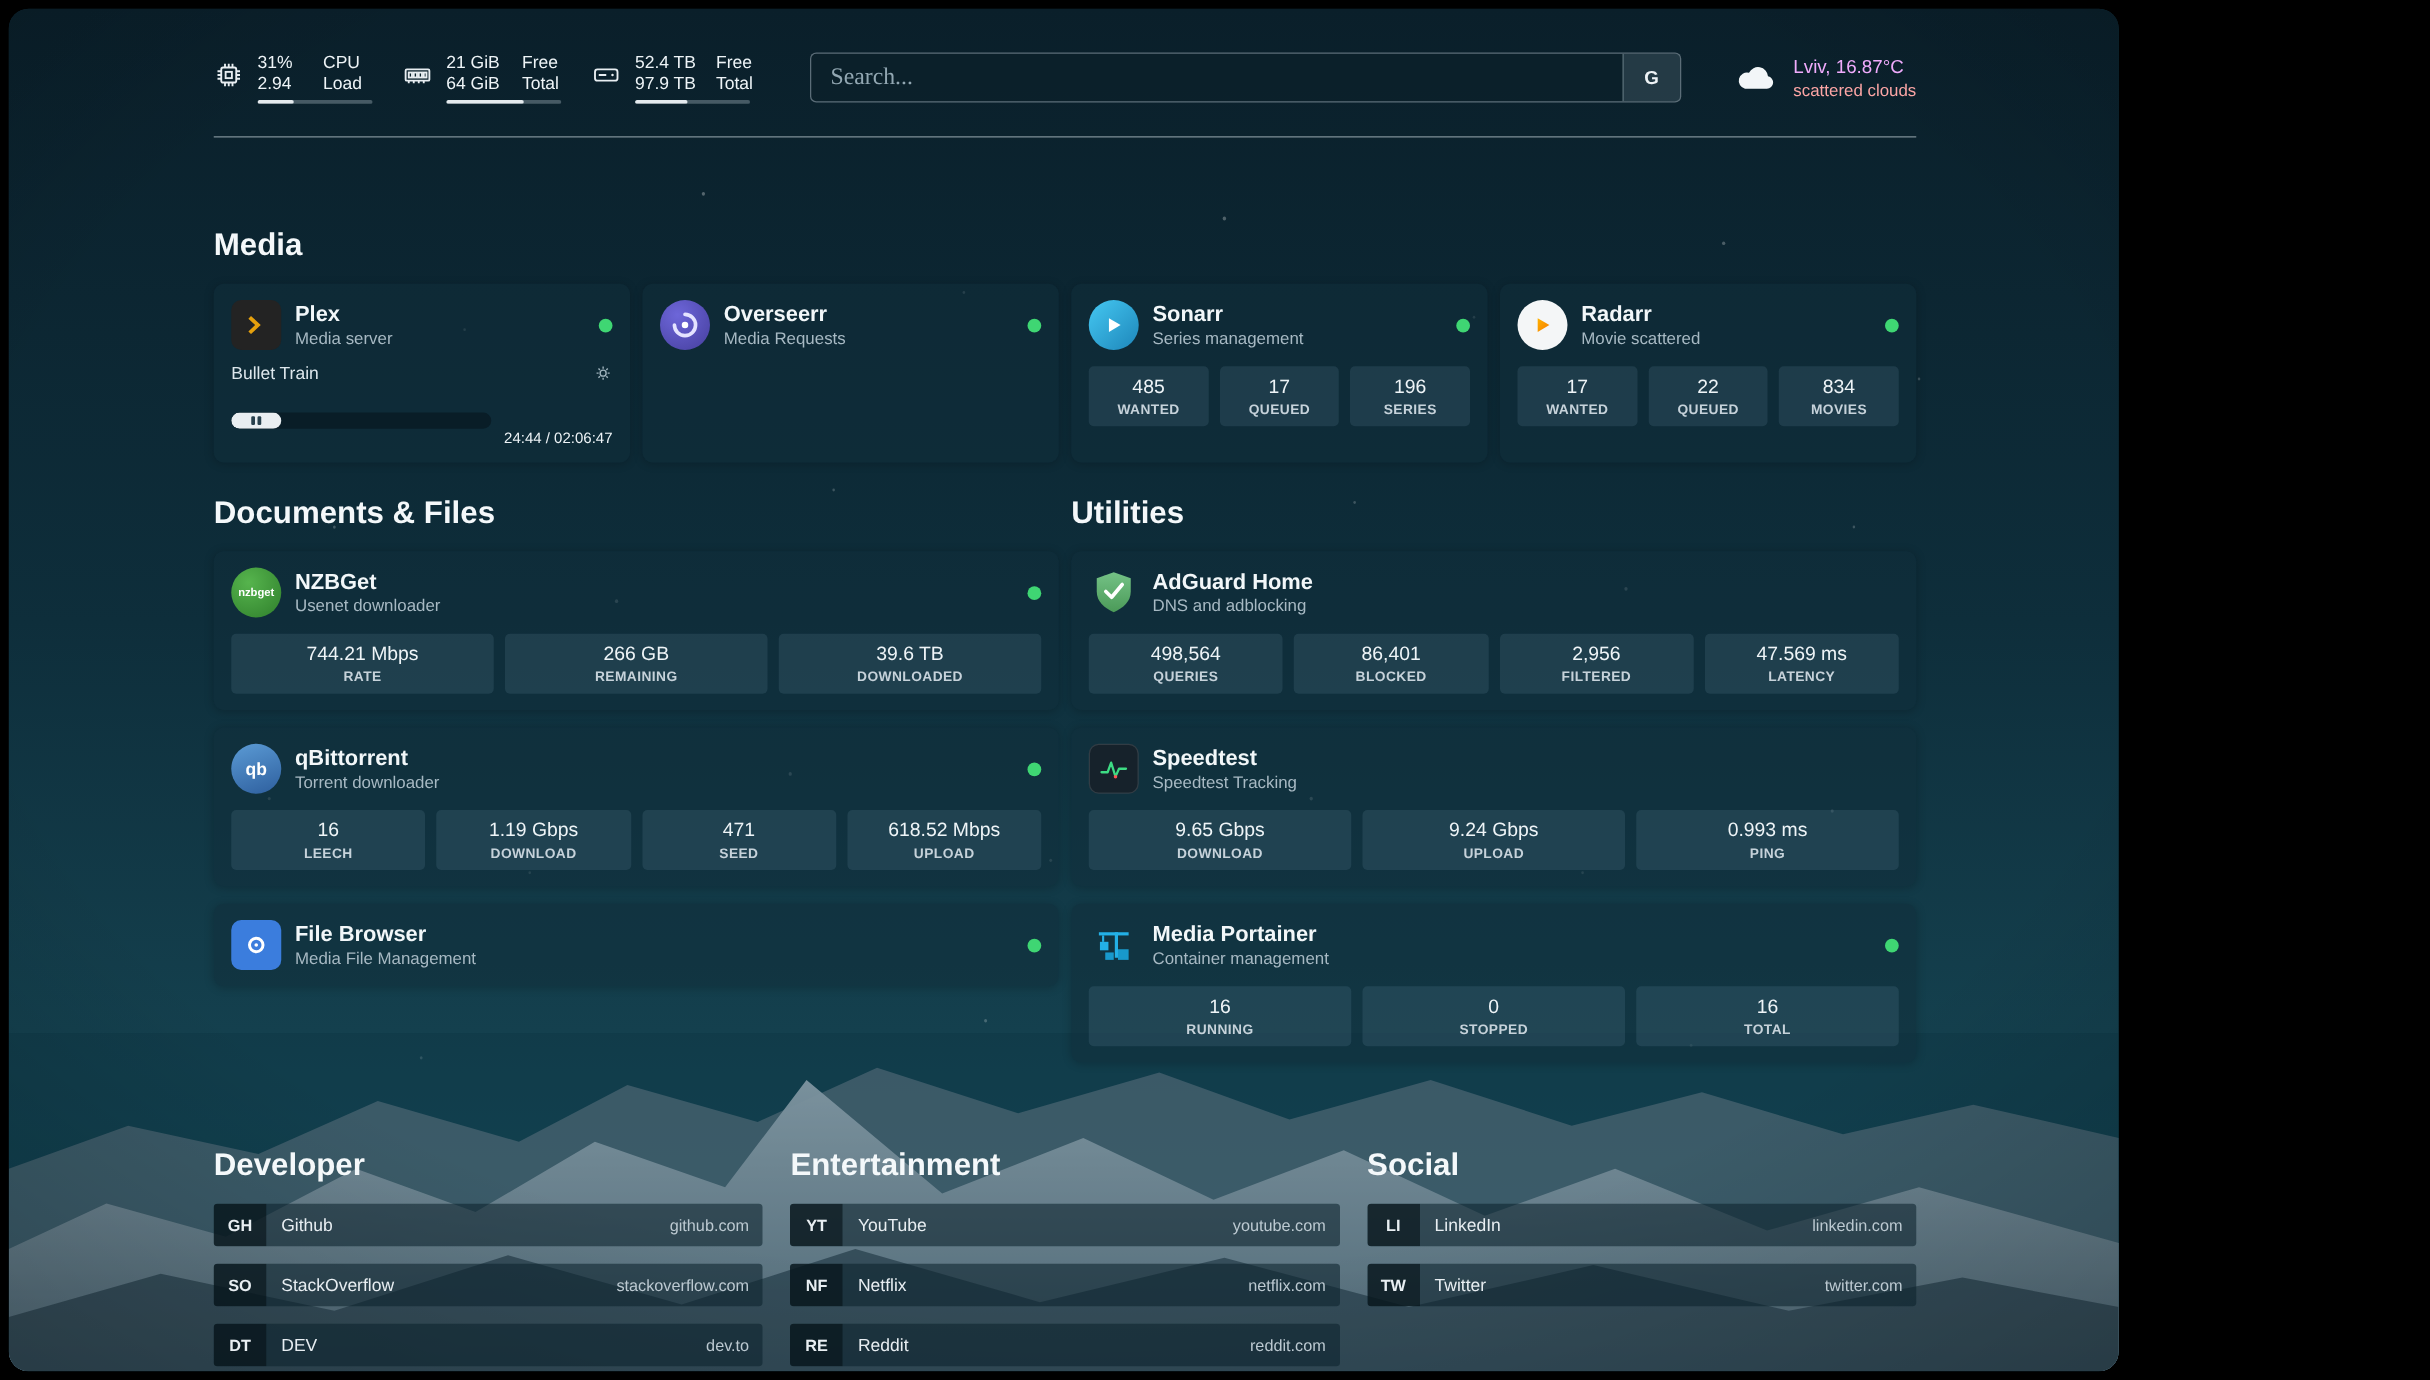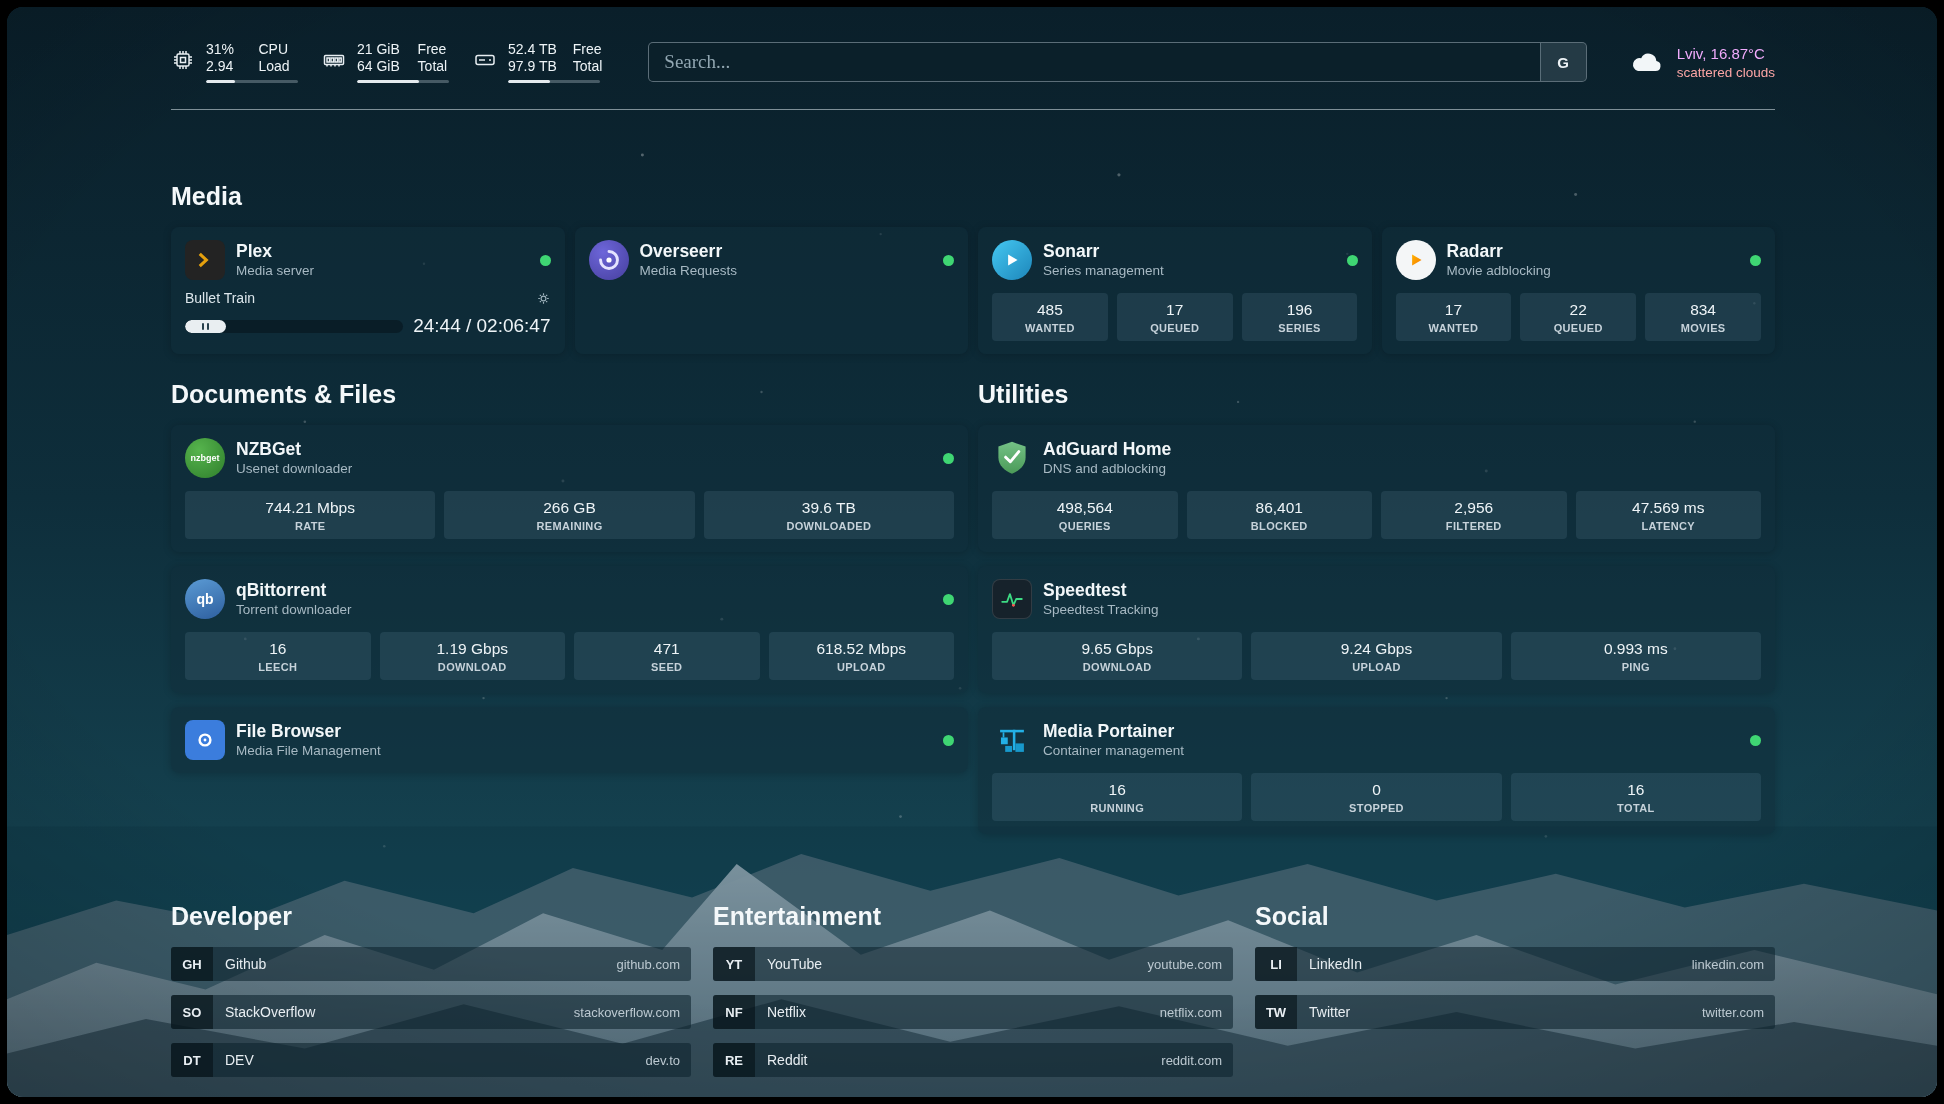--- a/index.html
+++ b/index.html
@@ -1,17 +1,17 @@
 <!DOCTYPE html>
 <html><head>
 <meta charset="utf-8">
 <style>
   * { box-sizing: border-box; margin: 0; padding: 0; }
   html,body { width:1944px; height:1104px; background:#000; font-family:"Liberation Sans", sans-serif; }
-  .screen{ position:absolute; left:7px; top:7px; width:1930px; height:1090px; border-radius:16px; overflow:hidden; background:#0d2b37; }
+  .screen{ position:absolute; left:7px; top:7px; width:1688px; height:1090px; border-radius:16px; overflow:hidden; background:#0d2b37; }
   .bg{ position:absolute; inset:0; width:100%; height:100%; }
   .content{ position:relative; z-index:2; padding:0 162px 0 164px; }
 
   
   .topbar{ display:flex; align-items:center; margin-top:34px; }
   .resources{ display:flex; gap:24px; align-items:flex-start; }
   .res{ display:flex; gap:11px; align-items:flex-start; }
   .res-icon{ margin-top:7px; flex:0 0 24px; }
   .res-grid{ display:grid; grid-template-columns:auto auto; column-gap:16px; row-gap:0; font-size:14px; color:#eef4f7; line-height:17px; }
   .res-bar{ grid-column:1/3; margin-top:5px; height:3px; width:92px; background:rgba(110,128,138,.6); border-radius:2px; overflow:hidden; }
@@ -42,21 +42,21 @@
 
   
   .plex-media{ display:flex; align-items:flex-end; margin-top:10px; }
   .plex-title{ font-size:14px; color:#dde7ec; }
   .gear{ margin-left:auto; cursor:pointer; display:flex; }
   .plex-progress{ display:flex; align-items:center; margin-top:9px; gap:10px; }
   .pp-bar{ flex:1; height:13px; border-radius:7px; background:rgba(5,18,25,.55); overflow:hidden; }
   .pp-fill{ height:100%; border-radius:7px; background:#e9eef1; display:flex; align-items:center; justify-content:center; }
   .pause{ display:flex; gap:2.5px; cursor:pointer; }
   .pause i{ width:2.5px; height:7px; background:#27404d; border-radius:1px; }
-  .pp-time{ font-size:19px; color:#eef4f7; white-space:nowrap; }
+  .pp-time{ font-size:12px; color:#eef4f7; white-space:nowrap;margin-top:28px; }
 
   .two-col{ display:grid; grid-template-columns:1fr 1fr; column-gap:10px; margin-top:26px; }
   .col .card{ margin-bottom:14px; }
 
   
   .bookmarks{ display:grid; grid-template-columns:1fr 1fr 1fr; column-gap:22px; margin-top:54px; }
   .bookmark-row{ display:flex; align-items:center; height:34px; background:rgba(12,34,44,.58); border-radius:3px; margin-bottom:14px; overflow:hidden; cursor:pointer; }
   .bm-abbr{ width:42px; height:100%; display:flex; align-items:center; justify-content:center; background:rgba(5,16,22,.6); font-size:13px; font-weight:700; color:#e8eef2; flex:0 0 42px; }
   .bm-name{ margin-left:12px; font-size:14px; color:#e8eef2; }
   .bm-domain{ margin-left:auto; padding-right:11px; font-size:13px; color:#bcc9d1; }
@@ -288,21 +288,21 @@
                     <linearGradient id="radg" x1="0" y1="0" x2="1" y2="1">
                       <stop offset="0" stop-color="#ffb300"></stop>
                       <stop offset="1" stop-color="#f57c00"></stop>
                     </linearGradient>
                   </defs>
                 <path d="M13 10 L30 20 L13 30 Z" fill="url(#radg)"></path>
               </svg>
             </div>
             <div>
               <div class="card-name">Radarr</div>
-              <div class="card-sub">Movie adblocking</div>
+              <div class="card-sub">Movie scattered</div>
             </div>
             <span class="dot"></span>
           </div>
           <div class="stats">
               <div class="stat">
                 <div class="stat-value">17</div>
                 <div class="stat-label">WANTED</div>
               </div>
               <div class="stat">
                 <div class="stat-value">22</div>

